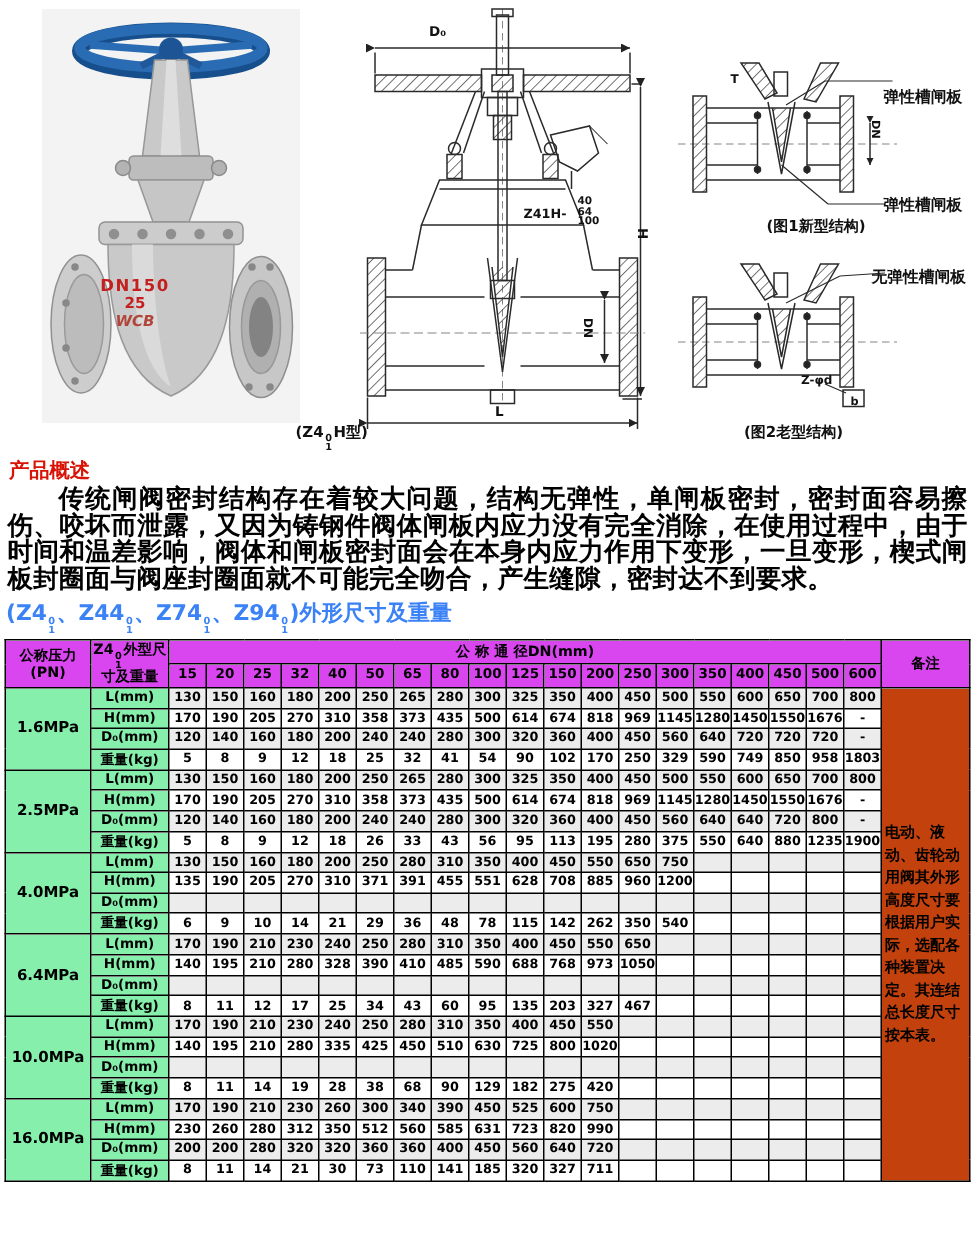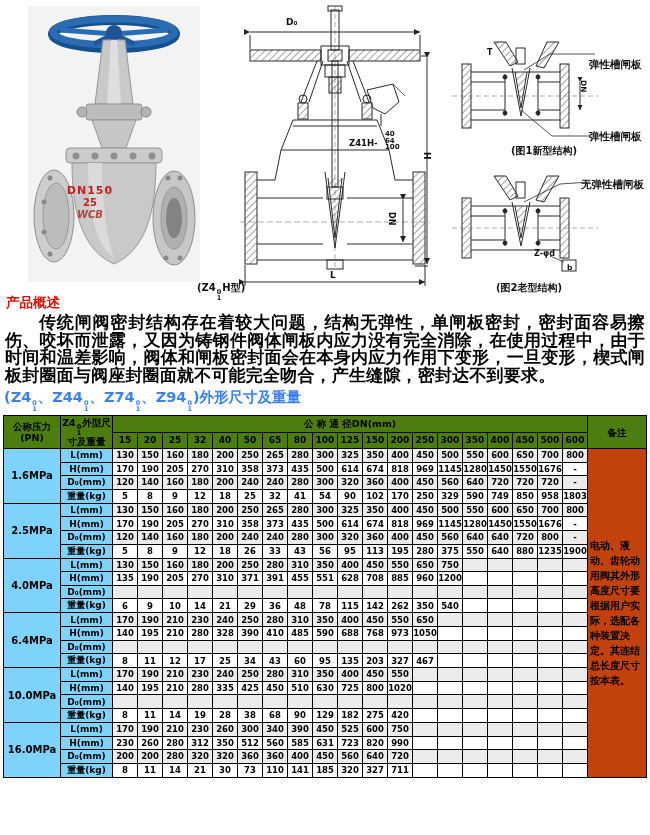--- a/index.html
+++ b/index.html
@@ -15,30 +15,30 @@
                color:#c42020;font-weight:bold;line-height:12px;}
   .photo-marks .m0{font-size:11px;letter-spacing:1px;}
   .photo-marks .m1{font-size:10px;}
   .photo-marks .m2{font-size:10px;color:#b2453a;font-style:italic;}
   .cap{position:absolute;font-weight:bold;font-size:10px;color:#111;white-space:nowrap;}
   .stk{display:inline-flex;flex-direction:column;vertical-align:-3px;margin:0 1px;}
   .stk i{font-style:normal;font-size:6.5px;line-height:6px;font-weight:bold;}
   .sizes{position:absolute;font-weight:bold;font-size:7px;line-height:6.5px;color:#111;}
   
   .overview{padding:0 5px 0 5px;}
-  .red-h{color:#d81407;font-size:13.5px;font-weight:bold;margin:2px 0 2px 1px;}
+  .red-h{color:#d81407;font-size:13.5px;font-weight:bold;margin:13px 0 2px 1px;}
   .overview p{margin:0;font-size:17px;line-height:17.5px;font-weight:bold;
               text-indent:2em;text-align:justify;letter-spacing:0.2px;}
   .tbl-title{color:#3b82f6;font-size:14.5px;font-weight:bold;margin:4px 0 3px 4px;}
   
   table{border-collapse:collapse;table-layout:fixed;width:644px;margin-left:3px;}
   th,td{border:1px solid #000;text-align:center;font-weight:bold;overflow:hidden;padding:0;}
-  th{font-size:9.5px;background:#4d7c0f;padding:1px 0;line-height:11px;}
+  th{font-size:9.5px;background:#d946ef;padding:1px 0;line-height:11px;}
   th.dn{font-size:9px;}
-  td.gray{background:#7dd3fc;}
+  td.gray{background:#86efac;}
   td.press{font-size:10px;}
   td.rlabel{font-size:9px;}
   td.val{font-size:8.5px;height:12.6px;line-height:12px;background:#fff;}
   tr.band td.val{background:#ececec;}
   td.remark{background:#c2410c;font-size:10px;text-align:left;vertical-align:middle;
             padding:1px 2px;line-height:15px;font-weight:bold;}
   .footnote{font-size:11px;font-weight:bold;margin:3px 0 0 5px;}
 </style>
 </head>
 <body>

